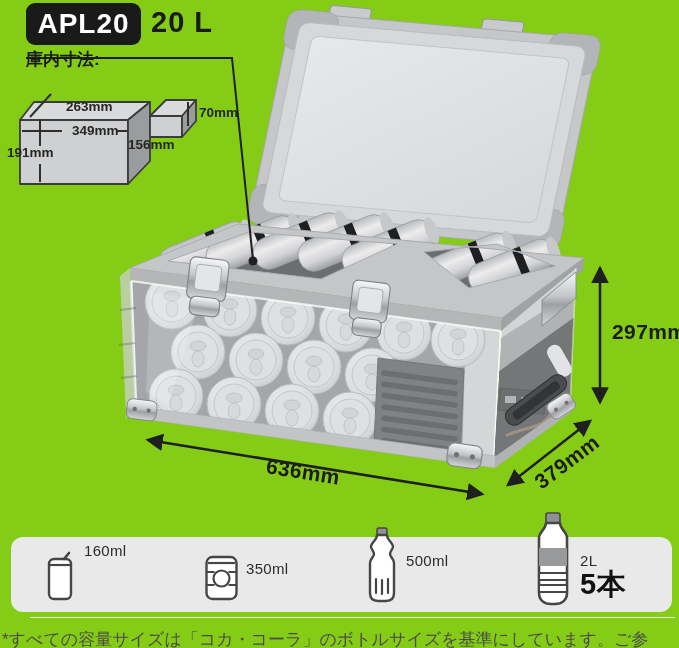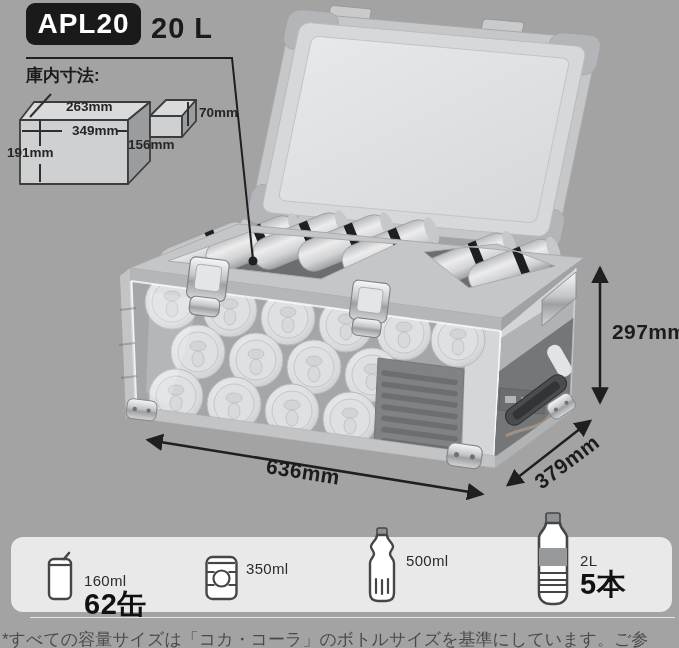--- a/index.html
+++ b/index.html
@@ -1,23 +1,23 @@
 <!DOCTYPE html>
 <html><head>
 <meta charset="utf-8">
 <style>
   html,body{margin:0;padding:0;background:#fff;}
-  .canvas{position:relative;width:679px;height:648px;background:#a3a3a3;overflow:hidden;
+  .canvas{position:relative;width:679px;height:648px;background:#84cc16;overflow:hidden;
           font-family:"Liberation Sans", sans-serif;color:#1f1f1f;}
   .abs{position:absolute;}
   .badge{left:26px;top:3px;width:115px;height:42px;background:#1a1a1a;border-radius:9px;
          color:#fff;font-weight:bold;font-size:28px;letter-spacing:1px;
          display:flex;align-items:center;justify-content:center;}
-  .vol{left:151px;top:12px;font-size:29px;font-weight:bold;color:#1a1a1a;letter-spacing:1px;}
-  .inner-title{left:26px;top:64px;font-size:17px;font-weight:bold;color:#1a1a1a;}
+  .vol{left:151px;top:6px;font-size:29px;font-weight:bold;color:#1a1a1a;letter-spacing:1px;}
+  .inner-title{left:26px;top:48px;font-size:17px;font-weight:bold;color:#1a1a1a;}
   .dim-label{font-size:13.5px;font-weight:700;color:#262626;white-space:nowrap;}
   .big-dim{font-size:21px;font-weight:600;color:#1c1c1c;letter-spacing:.4px;white-space:nowrap;}
   .rot636{left:248px;top:460px;width:110px;text-align:center;transform:rotate(9deg);}
   .rot379{left:512px;top:450px;width:110px;text-align:center;transform:rotate(-37deg);}
   .h297{left:612px;top:320px;}
   .capbar{left:11px;top:537px;width:661px;height:75px;background:#e9e9e9;border-radius:12px;}
   .cap-size{font-size:15px;color:#2b2b2b;line-height:17px;letter-spacing:.3px;}
   .cap-count{font-size:29px;font-weight:bold;color:#111;line-height:31px;letter-spacing:.5px;}
   .cap-text{white-space:nowrap;}
   .footline{left:30px;top:617px;width:645px;height:1px;background:#e4e4e4;}
@@ -222,23 +222,22 @@
   <div class="abs big-dim rot379">379mm</div>
   <div class="abs big-dim h297">297mm</div>
 
   <div class="abs capbar"></div>
 
   <svg class="abs" style="left:46px;top:551px" width="28" height="50" viewBox="0 0 28 50">
     <rect x="3" y="8" width="22" height="40" rx="5" fill="#fff" stroke="#454647" stroke-width="2.4"></rect>
     <path d="M4,14 L24,14" stroke="#454647" stroke-width="2.2"></path>
     <path d="M18,8 L23,2" stroke="#454647" stroke-width="2.6" stroke-linecap="round"></path>
   </svg>
-  <div class="abs cap-text" style="left:84px;top:572px">
+  <div class="abs cap-text" style="left:84px;top:542px">
     <div class="cap-size">160ml</div>
-    <div class="cap-count">62缶</div>
   </div>
 
   <svg class="abs" style="left:204px;top:551px" width="35" height="50" viewBox="0 0 35 50">
     <rect x="2.5" y="6" width="30" height="42" rx="6" fill="#fff" stroke="#454647" stroke-width="2.4"></rect>
     <path d="M4,12 L31,12" stroke="#454647" stroke-width="2.2"></path>
     <path d="M2.5,21 L10.5,21 M24.5,21 L32.5,21 M2.5,34 L10.5,34 M24.5,34 L32.5,34" stroke="#454647" stroke-width="2.2"></path>
     <circle cx="17.5" cy="27.5" r="8" fill="#fff" stroke="#454647" stroke-width="2.2"></circle>
   </svg>
   <div class="abs cap-text" style="left:246px;top:560px">
     <div class="cap-size">350ml</div>

